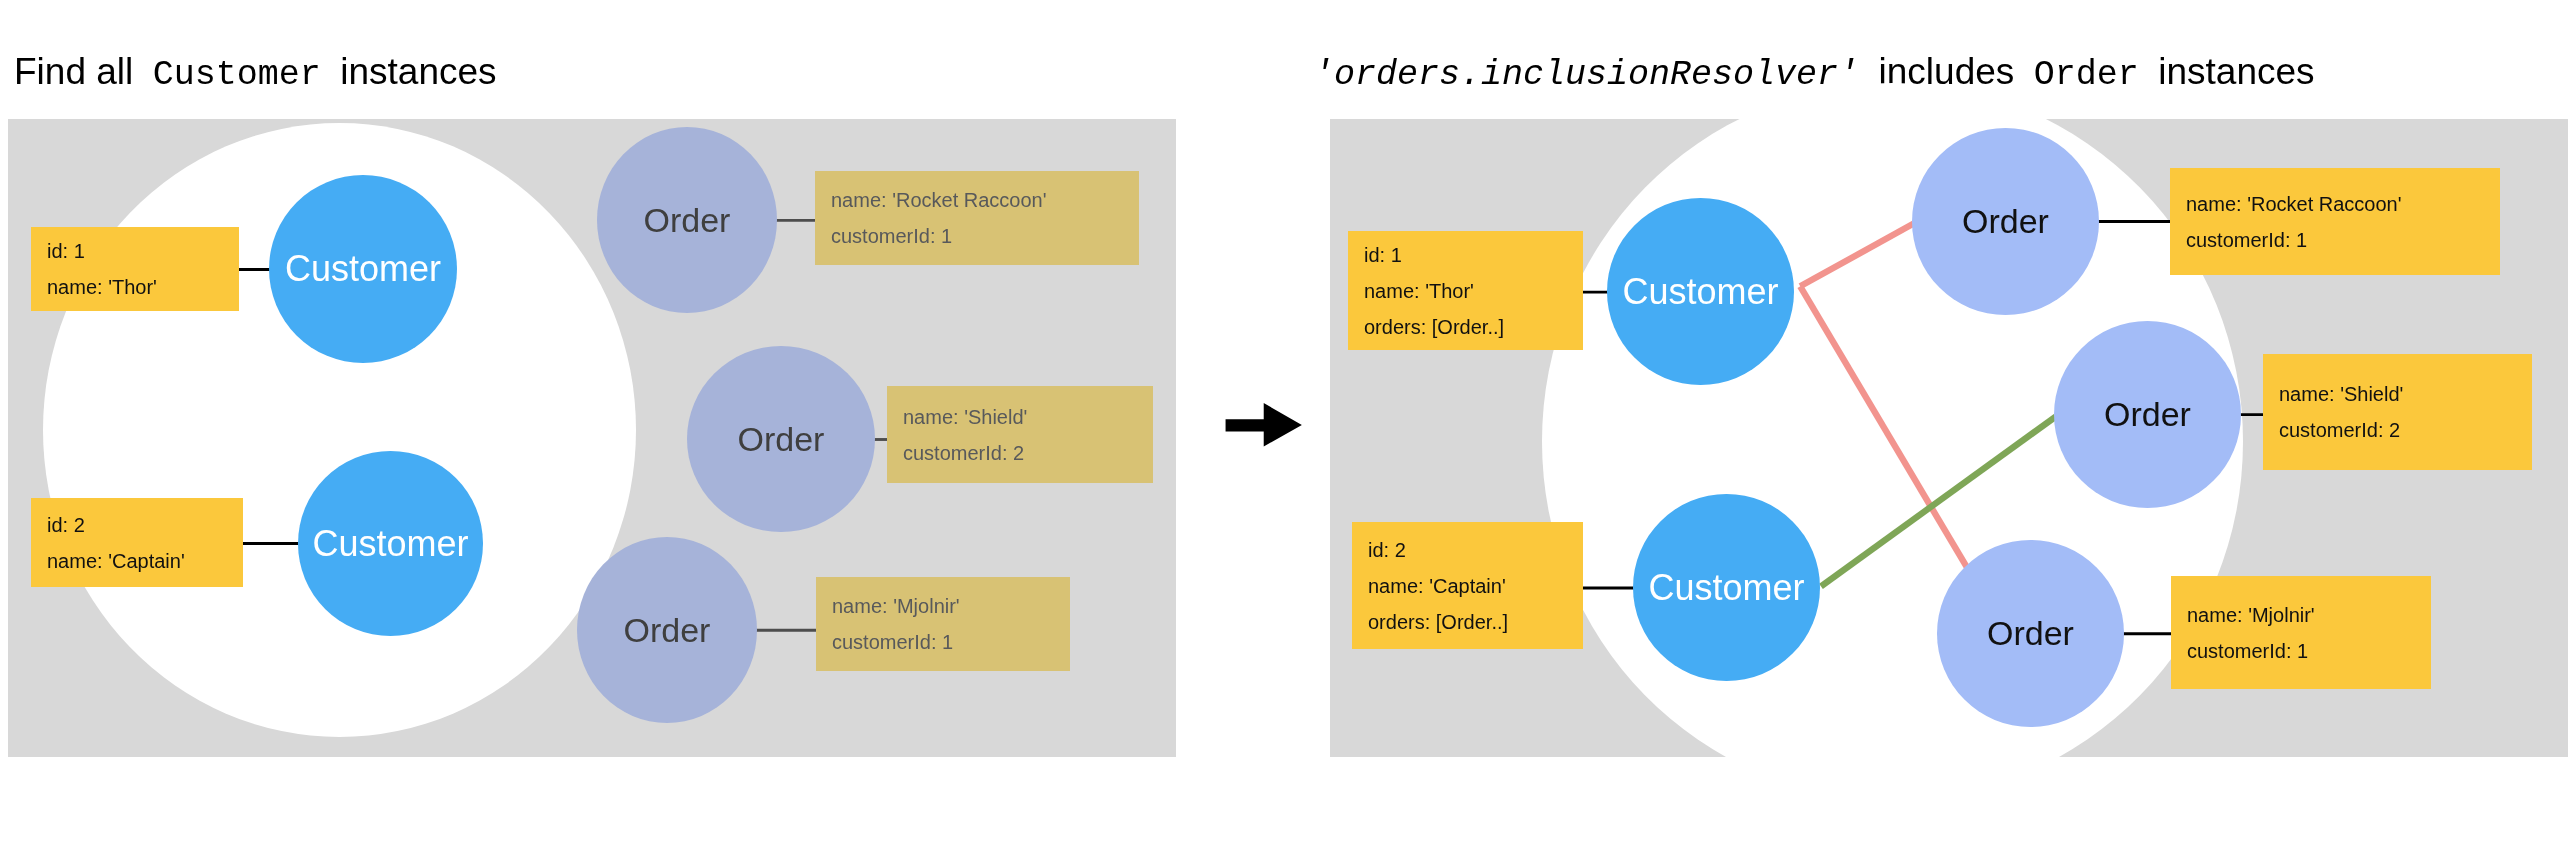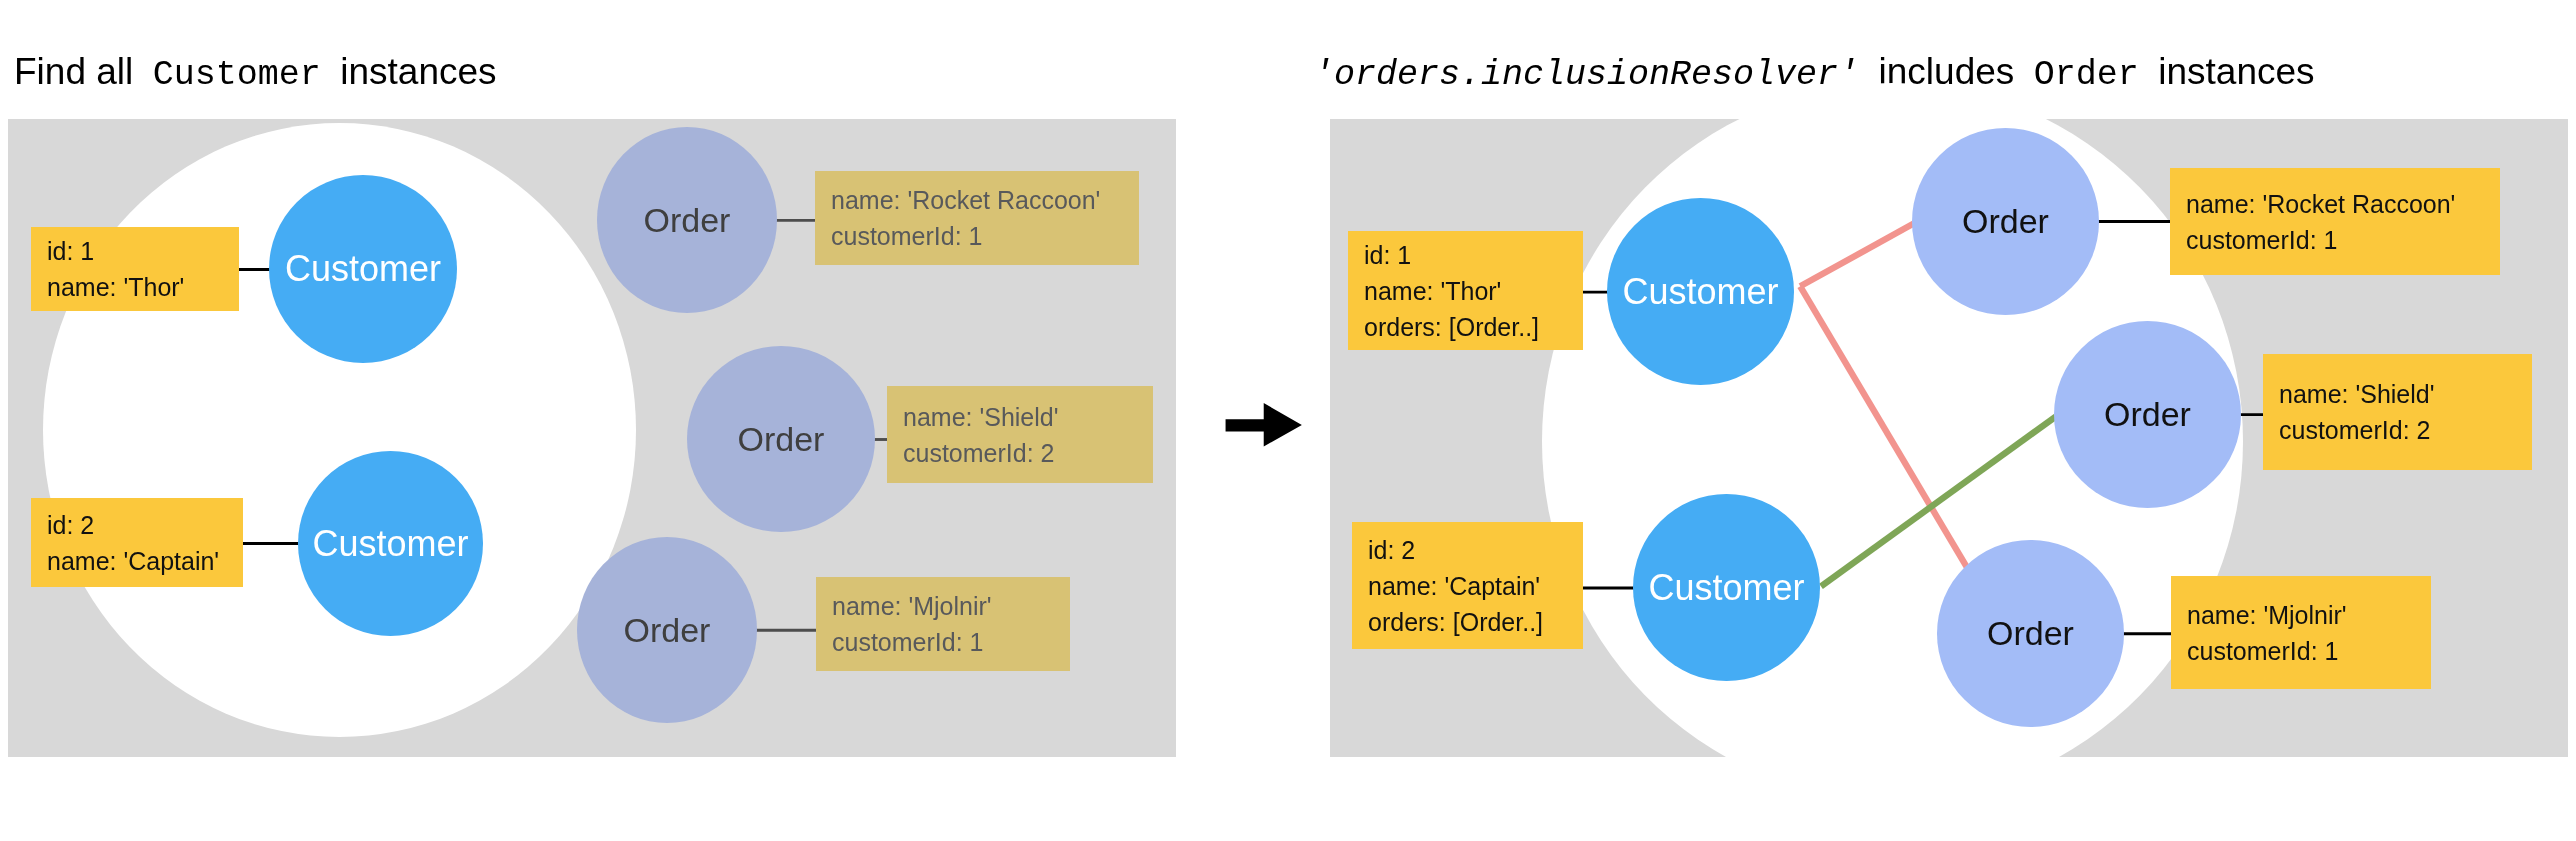--- a/index.html
+++ b/index.html
@@ -9,21 +9,21 @@
          font-size:37px;line-height:46px;}
   .t-code{font-family:"Liberation Mono", monospace;font-size:35px;margin:0 9.2px;}
   .t-code.first{margin-left:0;font-style:italic;}
   .panel{position:absolute;background:#d8d8d8;}
   .venn{position:absolute;background:#ffffff;border-radius:50%;}
   .node{position:absolute;border-radius:50%;display:flex;align-items:center;justify-content:center;}
   .cust{background:#45acf4;color:#ffffff;font-size:36px;}
   .ord-l{background:#a6b3d9;color:#3f3f3f;font-size:34px;}
   .ord-r{background:#a3bcf7;color:#111111;font-size:34px;}
   .card{position:absolute;display:flex;flex-direction:column;justify-content:center;
-        padding-left:16px;box-sizing:border-box;font-size:25px;line-height:36px;}
+        padding-left:16px;box-sizing:border-box;font-size:20px;line-height:36px;}
   .card-yellow{background:#fbc83c;color:#111111;}
   .card-tan{background:#d8c274;color:#58595b;}
   svg.overlay{position:absolute;left:0;top:0;}
   .conn-black{stroke:#000000;stroke-width:5;}
   .conn-gray{stroke:#4d4d4d;stroke-width:5;}
   .relation{stroke-width:11;fill:none;}
 </style>
 </head>
 <body>
 

